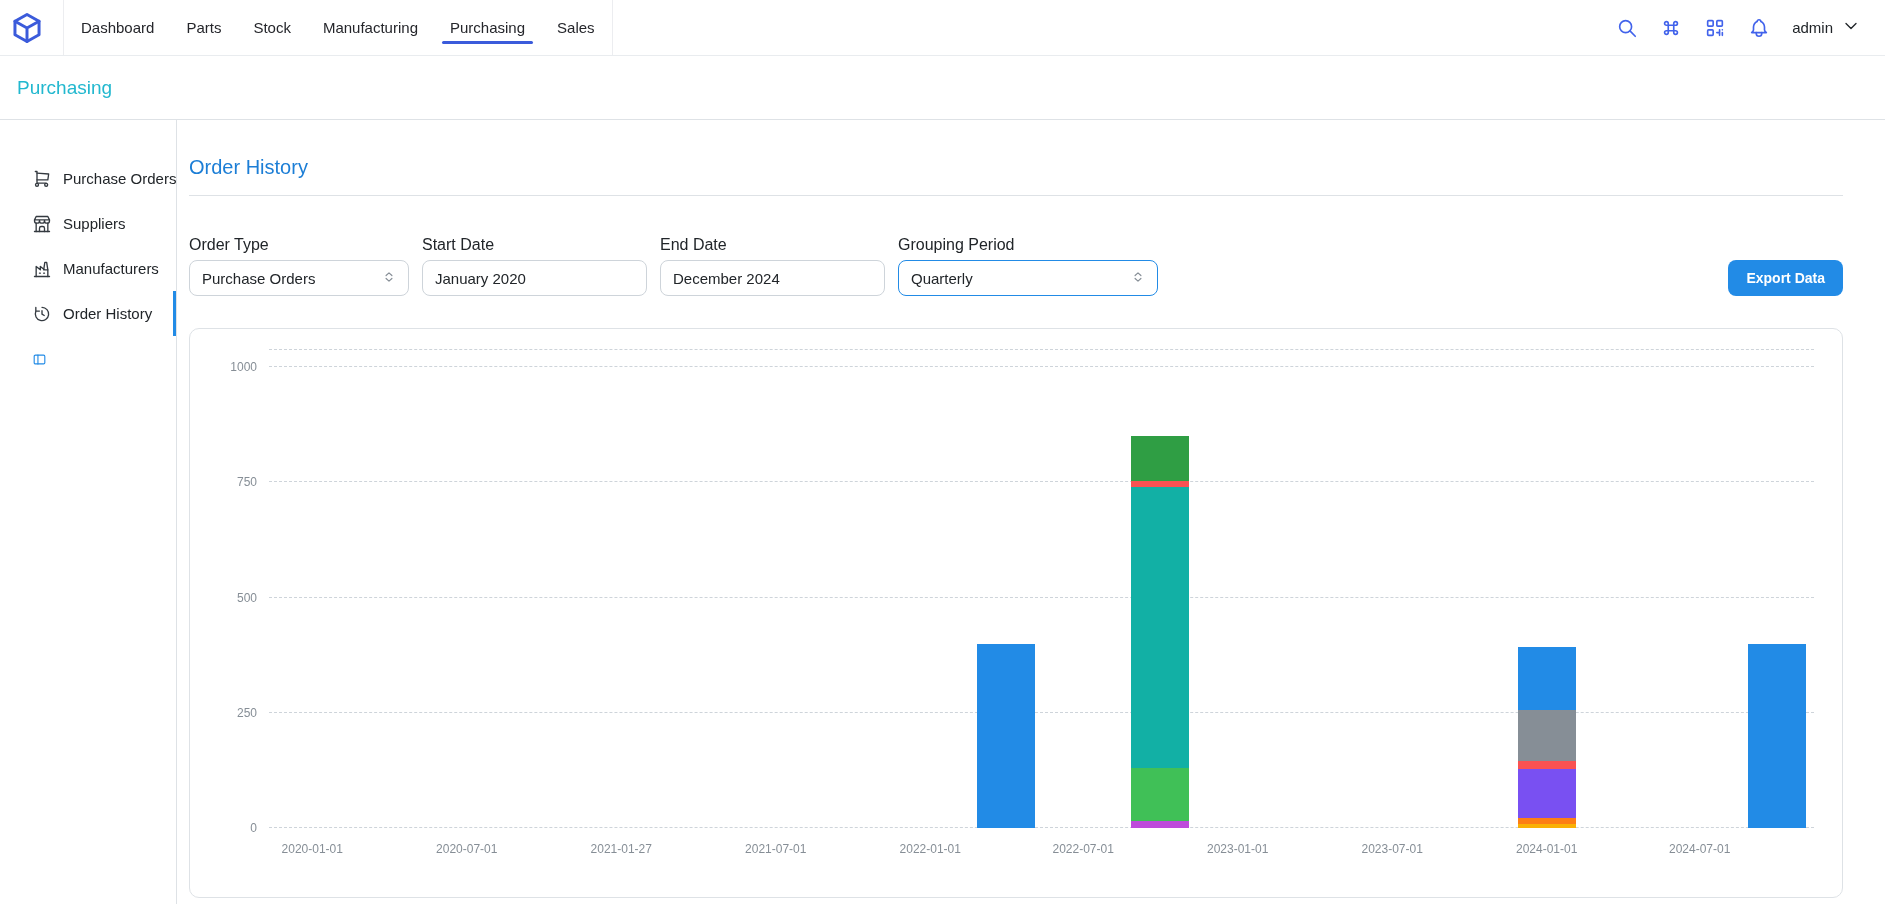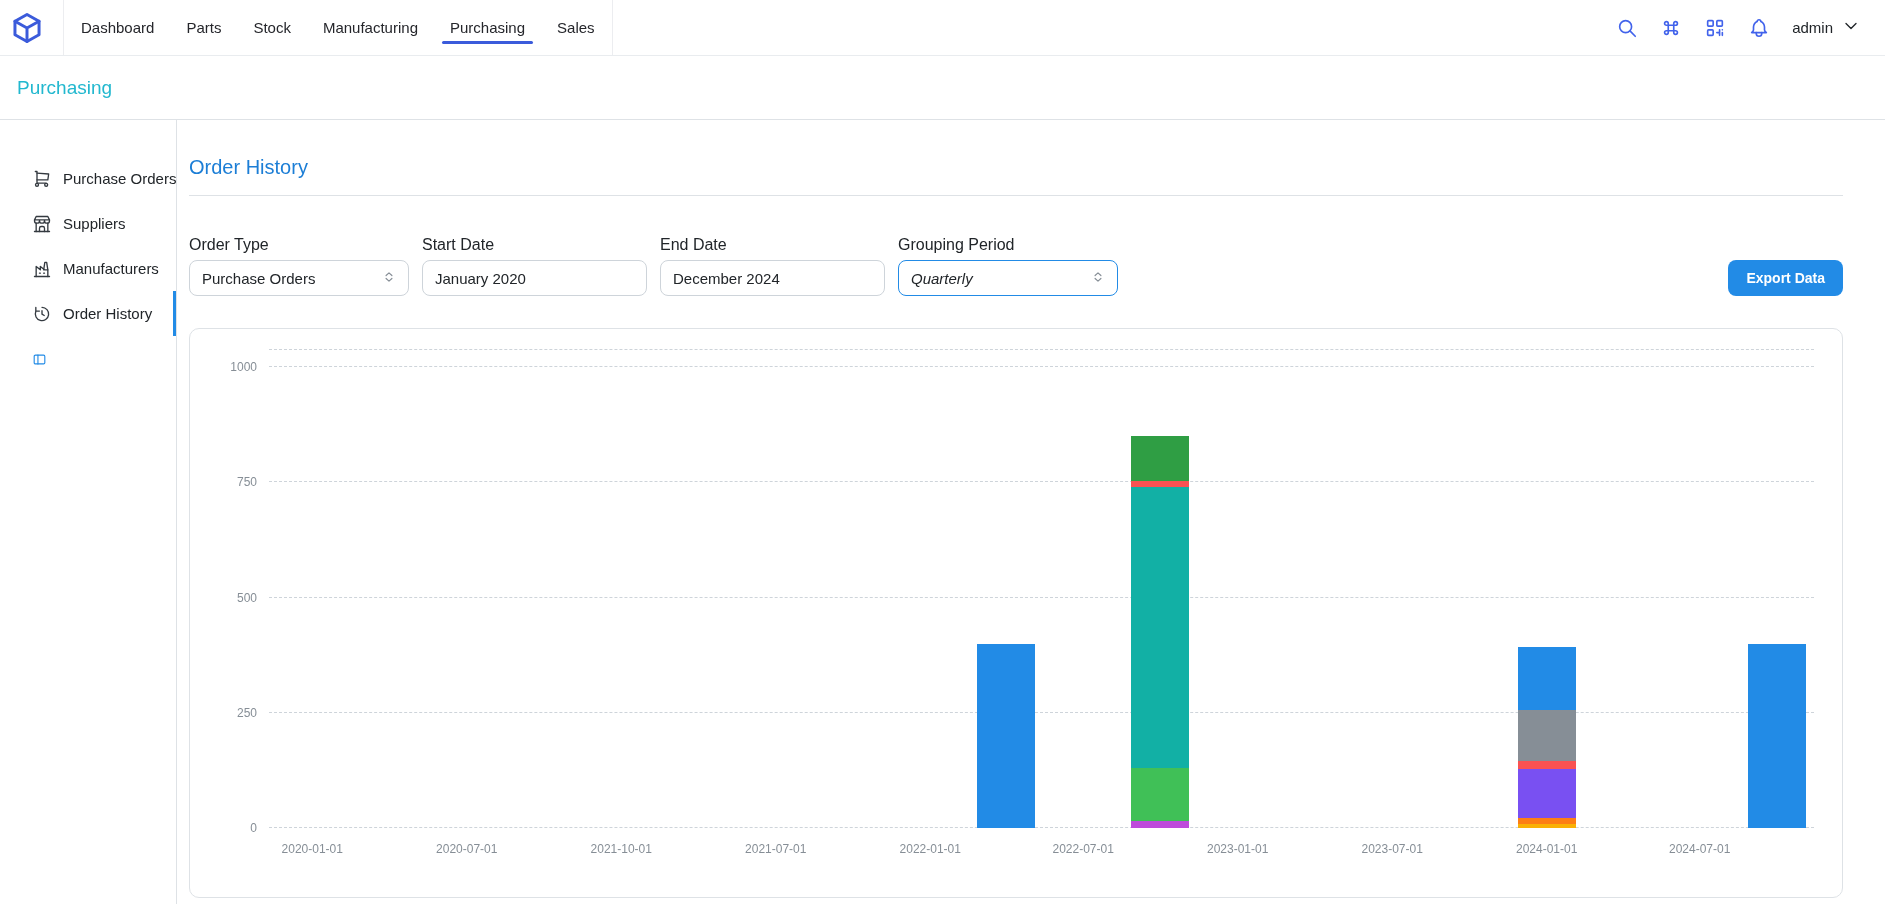--- a/index.html
+++ b/index.html
@@ -31,21 +31,21 @@
   .main { flex:1; display:flex; flex-direction:column; padding:36px 42px 0 12px; min-width:0; }
   .page-title { margin:0; font-size:20px; font-weight:500; color:#1c7ed6; }
   .title-divider { margin-top:16px; border-bottom:1px solid #dee2e6; }
   
   .filters { display:flex; gap:13px; margin-top:40px; align-items:flex-end; }
   .field label { display:block; font-size:16px; font-weight:500; margin-bottom:6px; color:#212529; }
   .control { height:36px; border:1px solid #ced4da; border-radius:8px; display:flex; align-items:center; padding:0 12px; font-size:15px; background:#fff; color:#212529; }
   .select { justify-content:space-between; cursor:pointer; gap:8px; }
   .select.focused { border:1.4px solid #228be6; }
   input.control { width:100%; outline:none; }
-  .w-ordertype { width:220px; } .w-start { width:110px; } .w-end { width:124px; } .w-group { width:220px;font-style:italic; }
+  .w-ordertype { width:220px; } .w-start { width:110px; } .w-end { width:124px; } .w-group { width:260px; }
   .export-btn { margin-left:auto; height:36px; padding:0 18px; background:#228be6; color:#fff; border:none; border-radius:8px; font-size:14px; font-weight:700; cursor:pointer; font-family:"Liberation Sans", sans-serif; }
   
   .chart-card { position:relative; border:1px solid #dee2e6; border-radius:10px; flex:1; margin-top:32px; margin-bottom:6px; background:#fff; }
   .chart-plot { position:absolute; left:79px; right:28px; top:20px; bottom:69px; border-top:1px dashed #ced4da; }
   .gridline { position:absolute; left:0; right:0; height:0; border-top:1px dashed #ced4da; }
   .y-tick { position:absolute; right:calc(100% + 12px); transform:translateY(50%); font-size:12px; color:#868e96; }
   .x-tick { position:absolute; top:calc(100% + 14px); transform:translateX(-50%); font-size:12px; color:#868e96; white-space:nowrap; }
   .bar { position:absolute; bottom:0; top:0; width:58px; transform:translateX(-50%); display:flex; flex-direction:column; justify-content:flex-end; }
   .bar .seg { width:100%; }
 </style>
@@ -213,21 +213,21 @@
             <div class="gridline" style="bottom: 24.108%;"></div>
             <div class="y-tick" style="bottom: 24.108%;">250</div>
             <div class="gridline" style="bottom: 48.216%;"></div>
             <div class="y-tick" style="bottom: 48.216%;">500</div>
             <div class="gridline" style="bottom: 72.324%;"></div>
             <div class="y-tick" style="bottom: 72.324%;">750</div>
             <div class="gridline" style="bottom: 96.432%;"></div>
             <div class="y-tick" style="bottom: 96.432%; margin-left: 28px;">1000</div>
             <div class="x-tick" style="left: 2.8%;">2020-01-01</div>
             <div class="x-tick" style="left: 12.8%;">2020-07-01</div>
-            <div class="x-tick" style="left: 22.8%;">2021-10-01</div>
+            <div class="x-tick" style="left: 22.8%;">2021-01-27</div>
             <div class="x-tick" style="left: 32.8%;">2021-07-01</div>
             <div class="x-tick" style="left: 42.8%;">2022-01-01</div>
             <div class="x-tick" style="left: 52.7%;">2022-07-01</div>
             <div class="x-tick" style="left: 62.7%;">2023-01-01</div>
             <div class="x-tick" style="left: 72.7%;">2023-07-01</div>
             <div class="x-tick" style="left: 82.7%;">2024-01-01</div>
             <div class="x-tick" style="left: 92.6%;">2024-07-01</div>
             <div class="bar" style="left: 47.7%;">
               <div class="seg" style="height: 38.5728%; background: rgb(34, 139, 230);"></div>
             </div>

